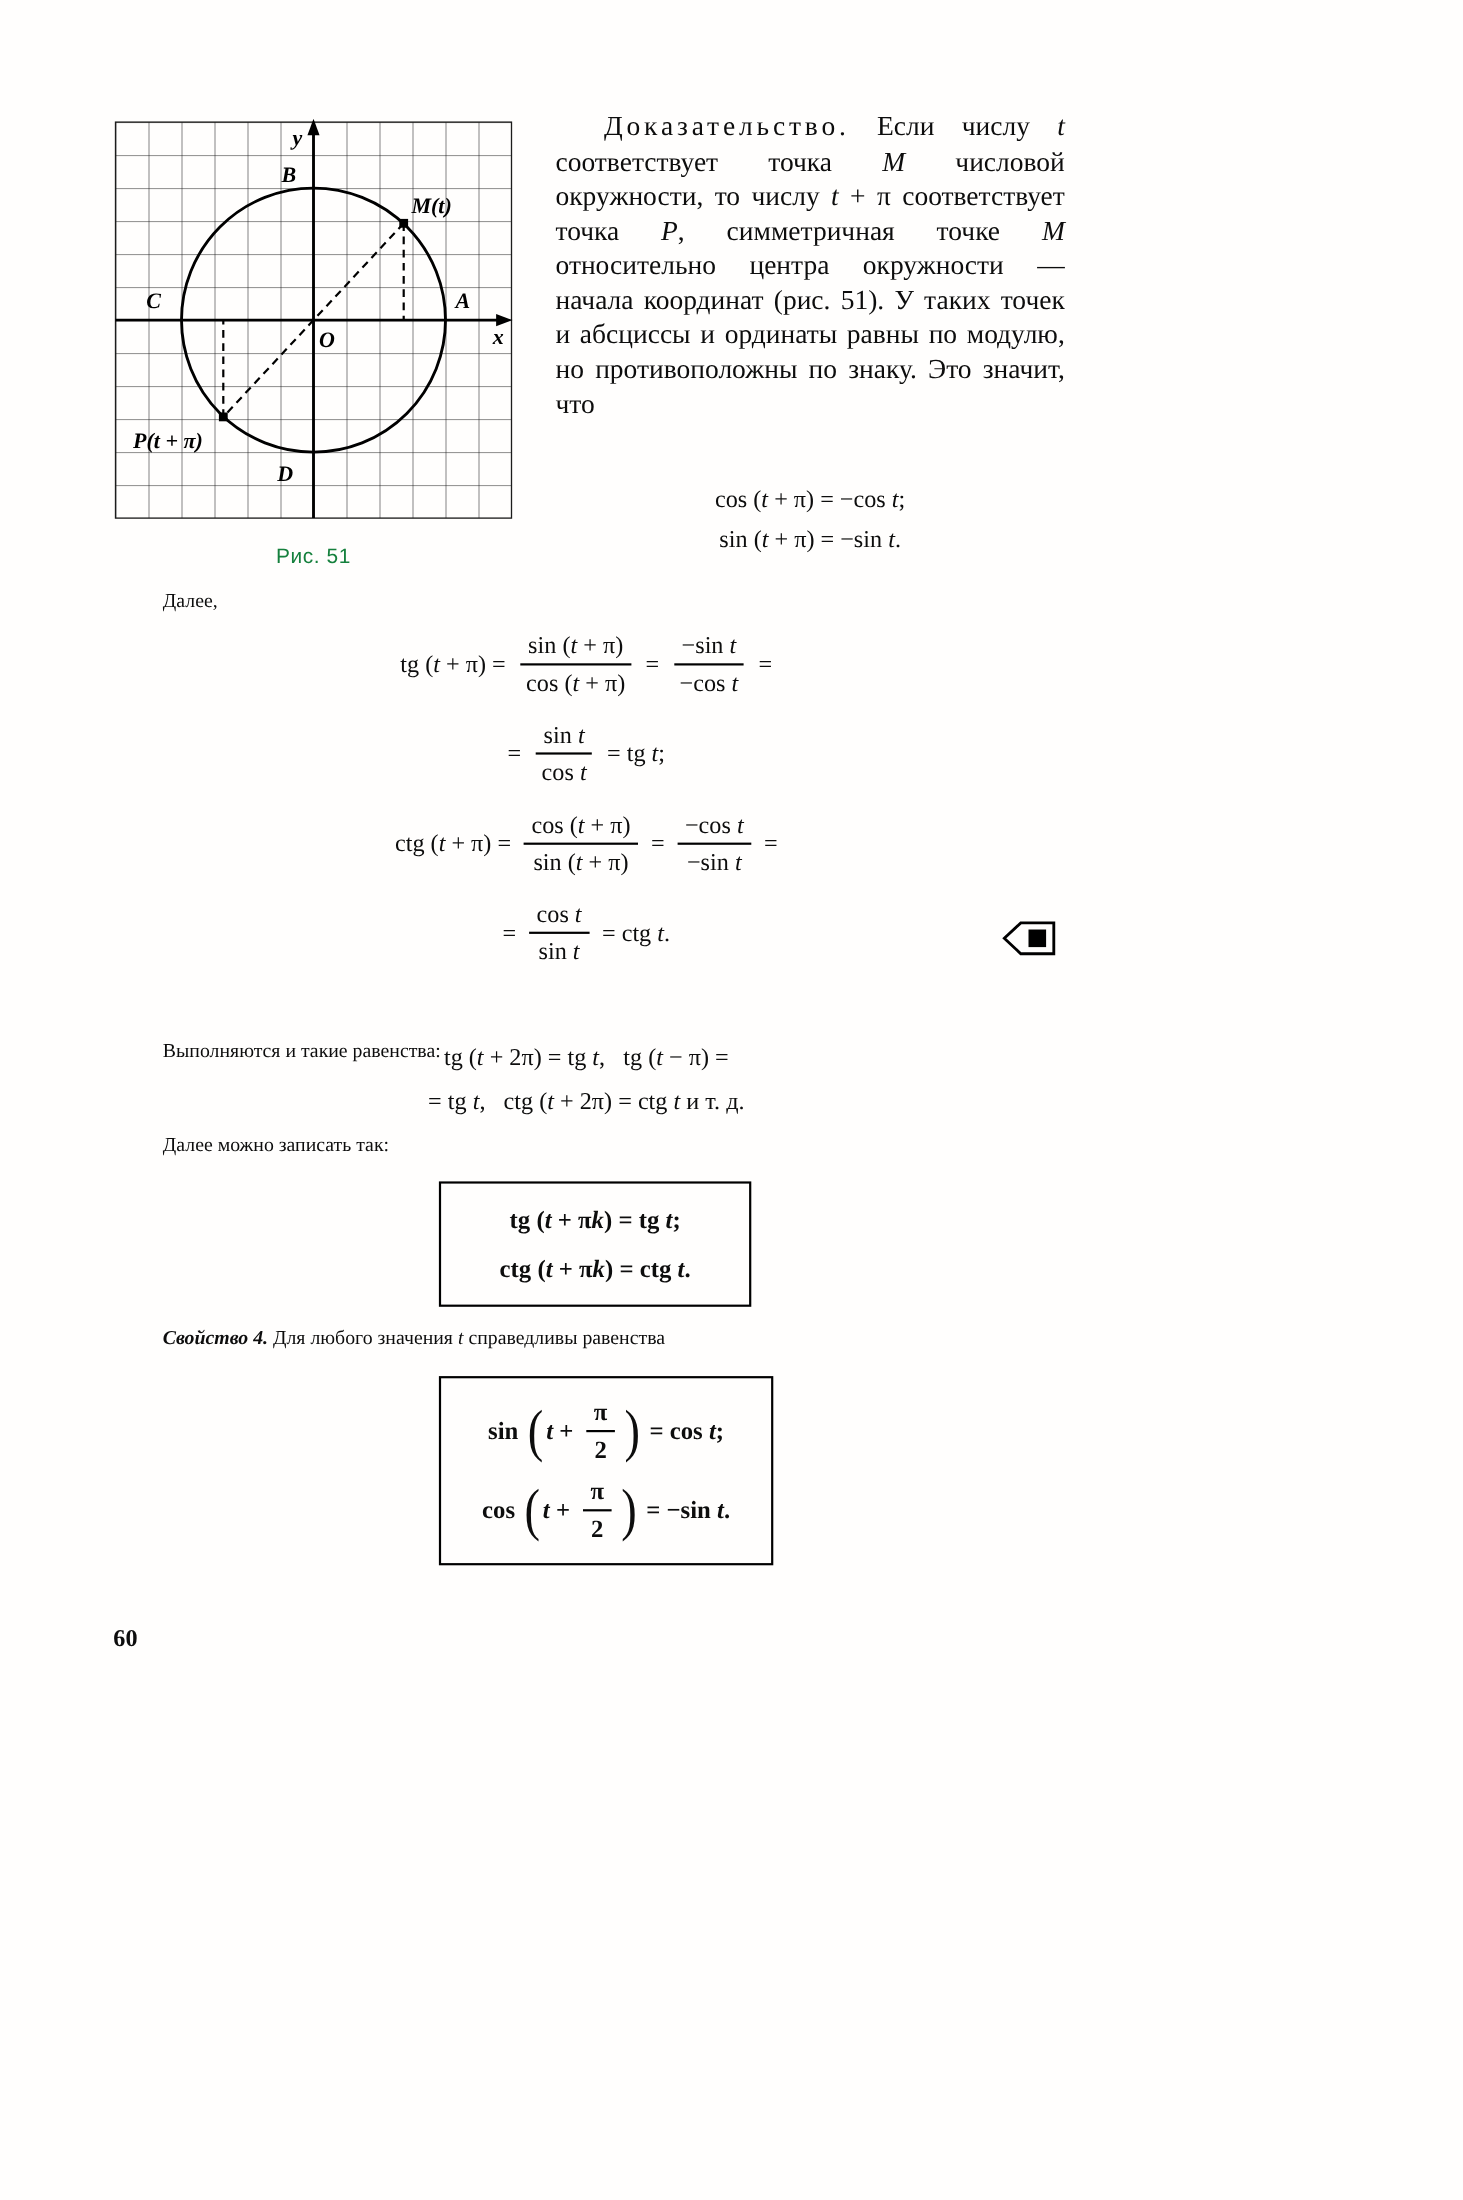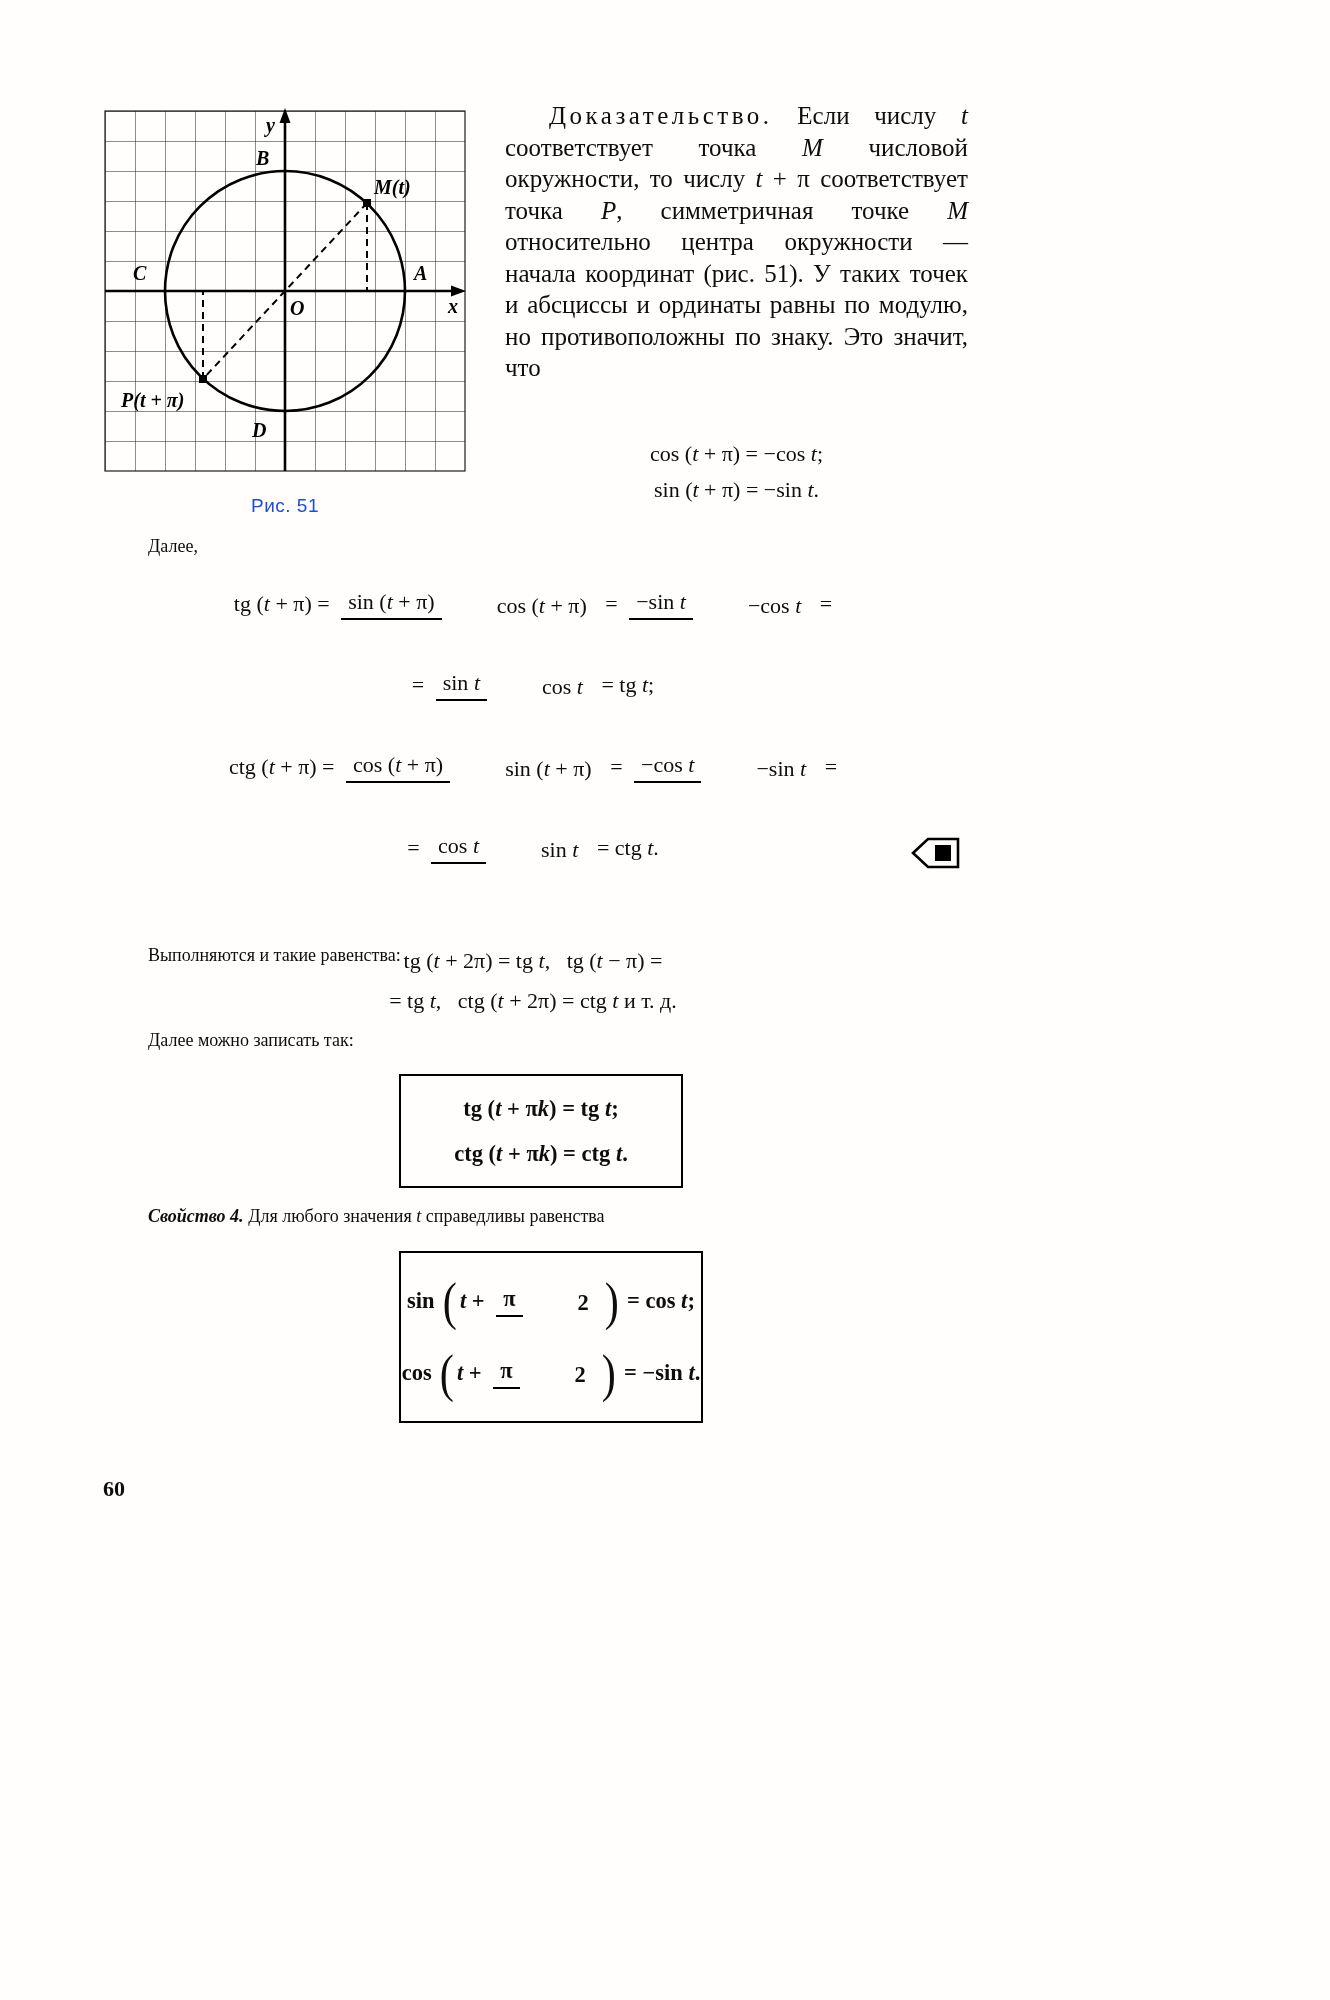--- a/index.html
+++ b/index.html
@@ -16,21 +16,21 @@
   }
 
   
   .fig { position: absolute; left: 100px; top: 106px; width: 370px; margin: 0; }
   .caption {
     margin-top: 13px;
     text-align: center;
     font-family: "Liberation Sans", "DejaVu Sans", sans-serif;
     font-size: 19px;
     letter-spacing: 0.5px;
-    color: #1d4ed8;
+    color: #15803d;
   }
   .ptlbl { font-family: "Liberation Serif", serif; font-style: italic; font-weight: 700; font-size: 20px; fill: #000; }
   .axlbl { font-family: "Liberation Serif", serif; font-style: italic; font-weight: 700; font-size: 20px; fill: #000; }
 
   
   .proof {
     position: absolute; left: 505px; top: 100px; width: 463px;
     font-size: 25px; line-height: 31.5px;
     text-align: justify; text-indent: 44px;
   }
@@ -60,22 +60,22 @@
 
   .mblock {
     position: absolute; left: 100px; width: 866px;
     display: flex; justify-content: center; align-items: center;
     font-size: 22px; min-height: 62px;
   }
   .mblock span { white-space: pre; }
   .eqline { min-height: 34px; }
 
   .frac {
-    display: inline-flex; flex-direction: row; align-items: center;
-    vertical-align: middle; margin: 0 6px; text-align: center; gap: 48px;
+    display: inline-flex; flex-direction: column; align-items: center;
+    vertical-align: middle; margin: 0 6px; text-align: center;
   }
   .frac .num { display: block; padding: 0 7px 3px; border-bottom: 2px solid #000; }
   .frac .den { display: block; padding: 3px 7px 0; }
 
   
   .qed { position: absolute; left: 911px; top: 837px; }
 
   
   .box { position: absolute; border: 2.5px solid #000; background: #fffefd; }
   .box1 { left: 399px; top: 1074px; width: 284px; padding: 10px 0; }

